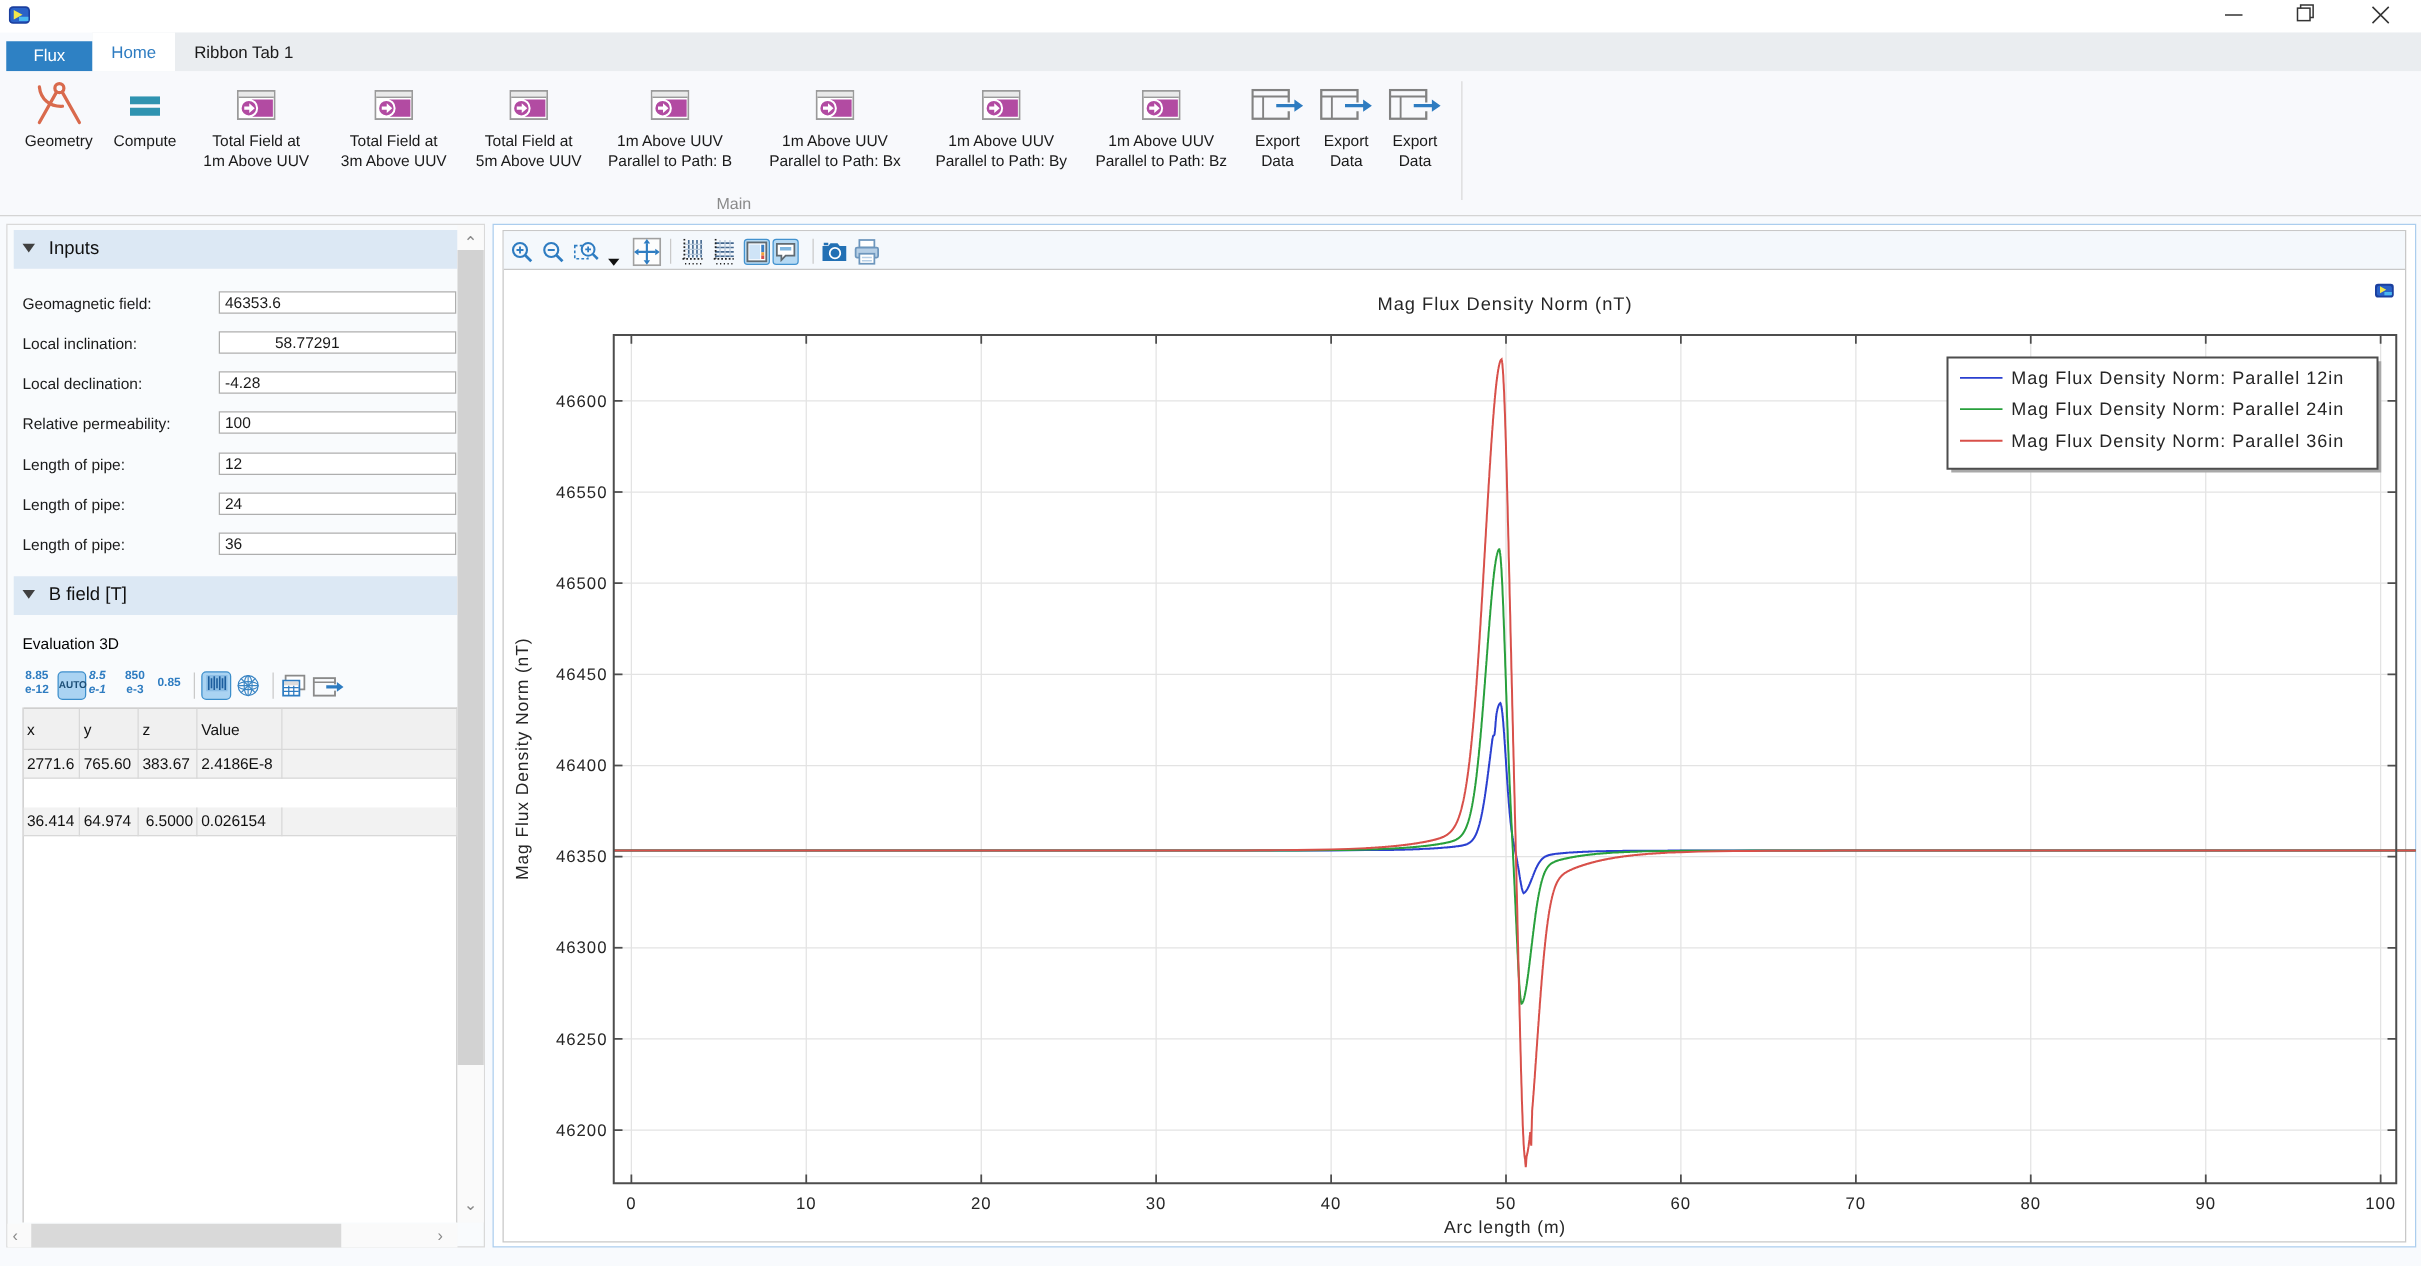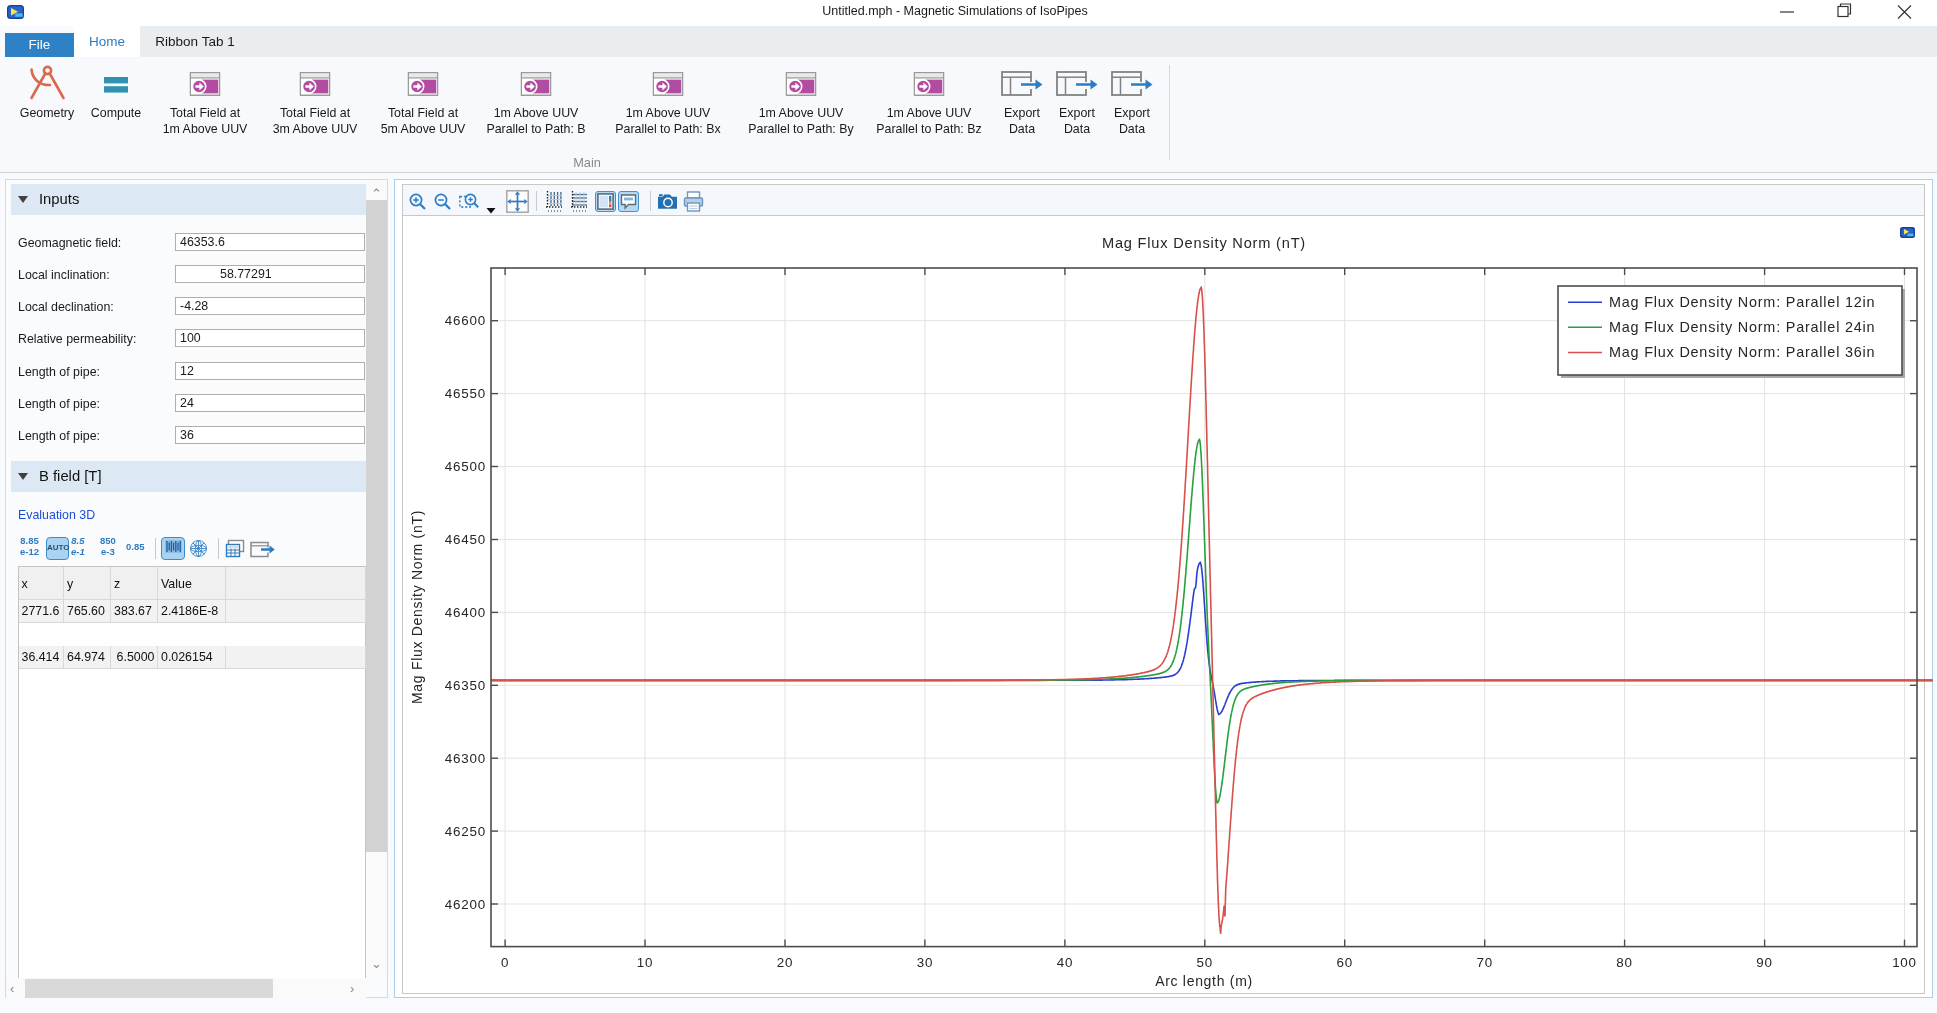--- a/index.html
+++ b/index.html
@@ -20,21 +20,21 @@
 #rsep { position:absolute; left:1169px; top:8px; width:1px; height:95px; background:#d9d9d9; }
 #mainlab { position:absolute; left:492px; top:98px; width:190px; text-align:center; font-size:12.8px; color:#8a8a8a; }
 #lpanel { position:absolute; left:5px; top:179px; width:383px; height:819px; background:#f9fbfd; border:1px solid #d9d9d9; }
 .shead { position:absolute; left:11px; width:355px; height:31px; background:#dce8f4; color:#111;
   font-size:14.8px; line-height:31px; }
 .shead .tri { display:inline-block; margin:0 11px 2px 7px; width:0; height:0;
   border-left:5.5px solid transparent; border-right:5.5px solid transparent; border-top:7px solid #404040; vertical-align:middle; }
 .flab { position:absolute; left:18px; font-size:12.4px; color:#1a1a1a; height:18px; line-height:18px; }
 .finp { position:absolute; left:175px; width:190px; height:18px; background:#fff; border:1px solid #aeaeae;
   font-size:12.4px; color:#1a1a1a; line-height:16px; padding-left:4px; }
-#eval3d { position:absolute; left:18px; top:508px; font-size:12.4px; color:#1d4ed8; }
+#eval3d { position:absolute; left:18px; top:508px; font-size:12.4px; color:#000000; }
 .bnum { position:absolute; font-size:9.5px; font-weight:bold; color:#2e7cc1; line-height:10.5px; text-align:center; }
 .bauto { position:absolute; background:#aad3f2; border:1.6px solid #3c8ecb; border-radius:4px; font-size:8px;
   font-weight:bold; color:#1d4f77; width:23px; height:23px; text-align:center; line-height:20px; }
 .vsep { position:absolute; width:1px; background:#c9c9c9; }
 .tbtn { position:absolute; width:21px; height:21px; background:#b5d9f3; border:1.6px solid #4292cf; border-radius:3px; }
 #tblwrap { position:absolute; left:17.5px; top:566px; width:348.5px; height:412px; background:#fff;
   border-left:1px solid #c4c4c4; border-right:1px solid #c4c4c4; }
 .trow { position:absolute; left:0; width:347.5px; background:#f2f2f2; border-bottom:1px solid #d8d8d8; }
 .thead { border-top:1px solid #c4c4c4; background:#f0f0f0; }
 .tcell { position:absolute; top:0; border-right:1px solid #d8d8d8; font-size:12.4px; color:#111; padding-left:3px;
@@ -43,36 +43,35 @@
 #vthumb { position:absolute; left:366px; top:200px; width:21px; height:652px; background:#d2d2d2; }
 #hscroll { position:absolute; left:6px; top:979px; width:360px; height:19px; background:#fafafa; }
 #hthumb { position:absolute; left:25px; top:979px; width:248px; height:19px; background:#d9d9d9; }
 .chev { position:absolute; color:#8a8a8a; font-size:13px; }
 #gpanel { position:absolute; left:394px; top:179px; width:1539px; height:819px; background:#ffffff; border:1px solid #abcdee; }
 #gframe { position:absolute; left:402px; top:184px; width:1523px; height:810px; background:#ffffff; border:1px solid #c8c8c8; }
 #gtoolbar { position:absolute; left:403px; top:185px; width:1521px; height:31px; background:#f4f8fc; border-bottom:1px solid #c8c8c8; }
 </style></head>
 <body>
 <div id="titlebar">
-  <div id="titletext">Untitled.mph - Magnetic Simulations of IsoPipes</div>
   <svg style="position:absolute;left:7px;top:3px;" width="19" height="19" viewBox="0 0 19 19">
     <rect x="0" y="2" width="17" height="14" rx="3.5" fill="#1b3f9e"></rect>
     <rect x="1.3" y="3.3" width="14.4" height="11.4" rx="2.6" fill="#2a62c8"></rect>
     <path d="M4 5l7 3.8L4 12.6z" fill="#f3e84a"></path>
     <rect x="8.2" y="10.4" width="7.5" height="3.4" fill="#49b8f0"></rect>
   </svg>
   <svg style="position:absolute;left:1772px;top:0;" width="160" height="24" viewBox="0 0 160 24">
     <line x1="8" y1="12" x2="22" y2="12" stroke="#333" stroke-width="1.2"></line>
     <rect x="66" y="6.5" width="10" height="10" fill="none" stroke="#333" stroke-width="1.2"></rect>
     <path d="M68.5 6.5v-2.5h10v10h-2.5" fill="none" stroke="#333" stroke-width="1.2"></path>
     <path d="M126 5.5l13 13M139 5.5l-13 13" stroke="#333" stroke-width="1.2"></path>
   </svg>
 </div>
 <div id="tabstrip"></div>
-<div id="filebtn">File</div>
+<div id="filebtn">Flux</div>
 <div id="hometab">Home</div>
 <div id="ribtab1">Ribbon Tab 1</div>
 <div id="ribbon">
     <div class="rbtn" style="left:47px;">
       <div class="ricon" style="position:absolute;top:7px;left:50%;transform:translateX(-50%);"><svg width="40" height="38" viewBox="0 0 40 38">
 <g fill="none" stroke="#d96a4d" stroke-width="2.6" stroke-linecap="round">
 <circle cx="20.5" cy="6.5" r="3.6"></circle>
 <path d="M18.3 9.5 L4.5 34"></path>
 <path d="M22.7 9.5 L36.5 34"></path>
 <path d="M4.5 5.5 C5.5 15.5 13 21.5 23 21.0"></path>

